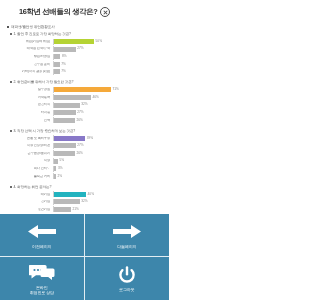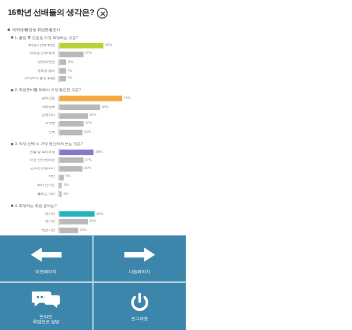--- a/index.html
+++ b/index.html
@@ -23,21 +23,21 @@
   }
 
   
   .page-header {
     position: absolute;
     left: 0; top: 0;
     width: 169px;
     height: 24px;
     display: flex;
     align-items: center;
-    padding-left: 7px;
+    padding-left: 19px;
     box-sizing: border-box;
   }
   .page-title {
     font-size: 7.4px;
     font-weight: bold;
     color: #2a2a2a;
     letter-spacing: -0.35px;
     white-space: nowrap;
   }
   .close-icon {

